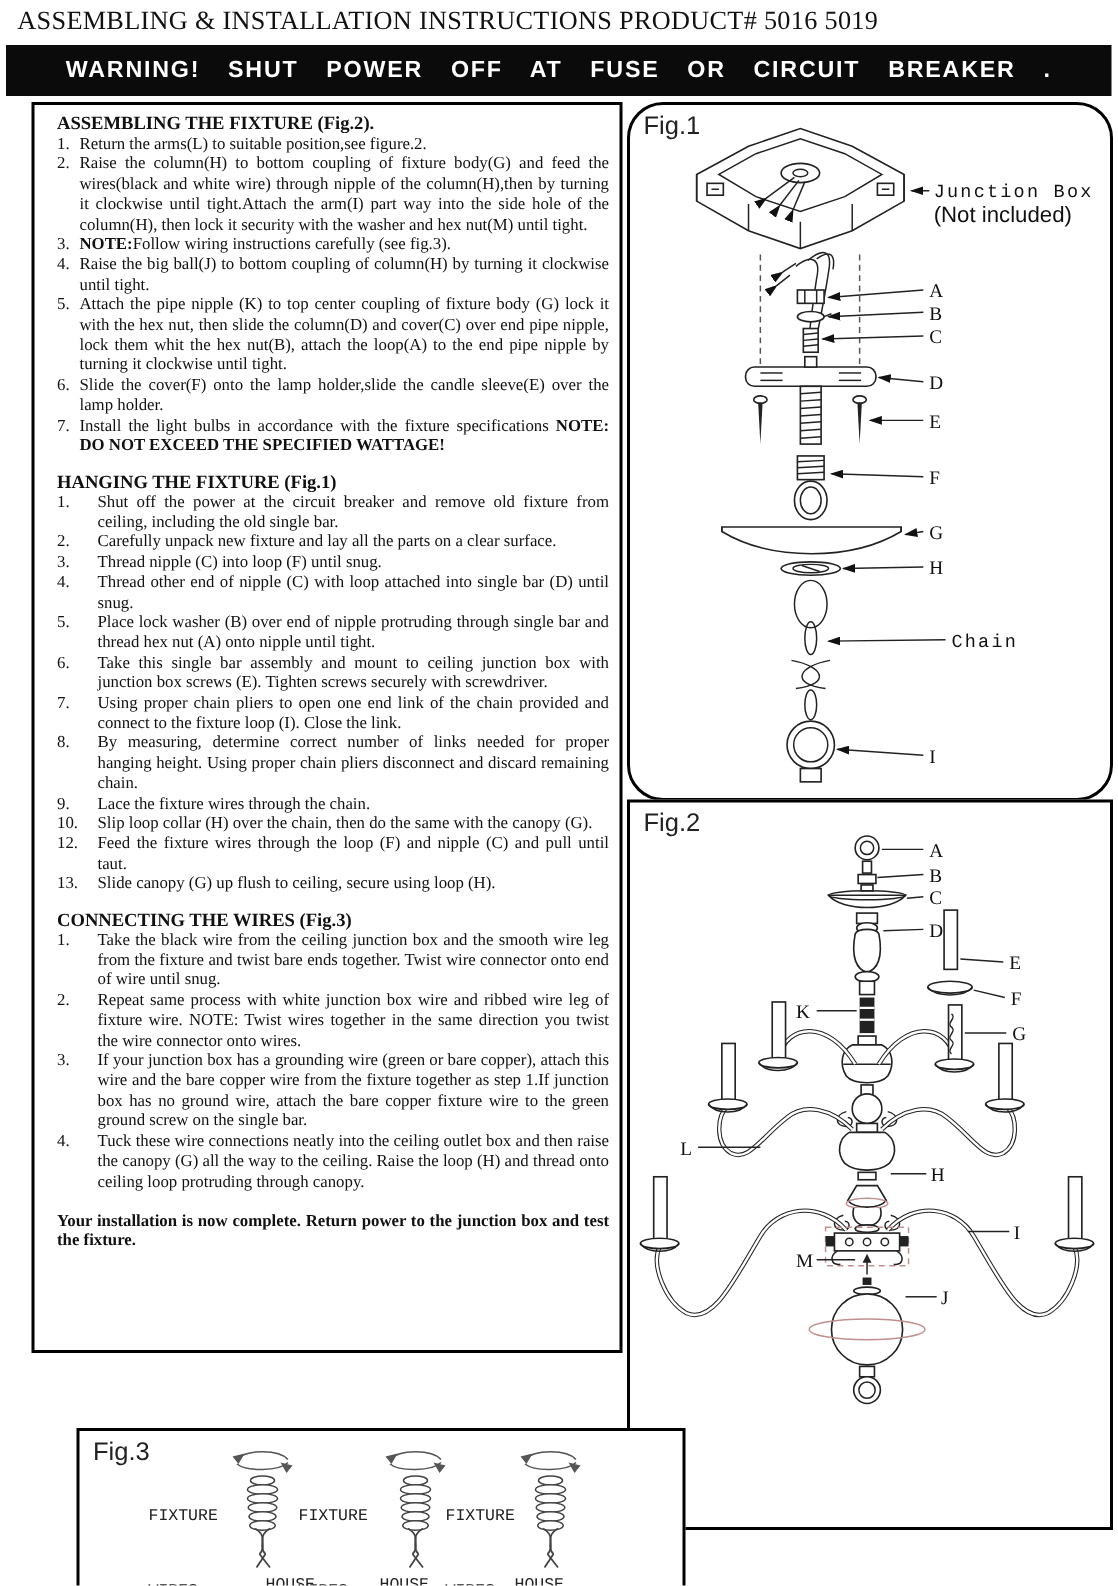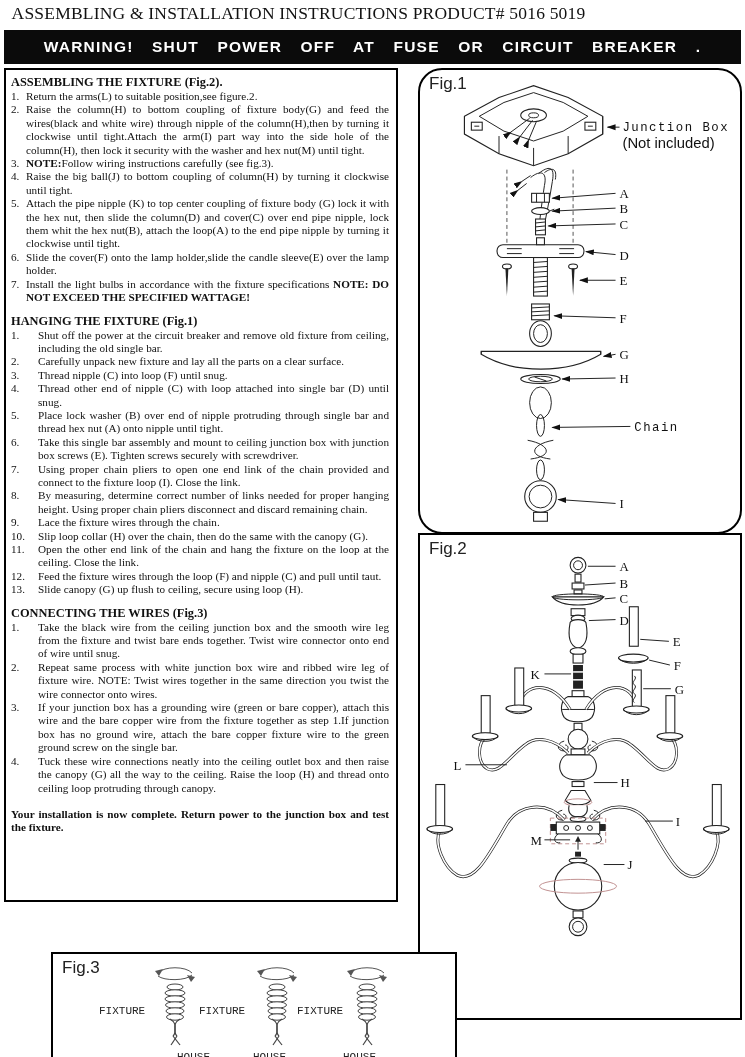--- a/index.html
+++ b/index.html
@@ -6,21 +6,21 @@
   body{width:745px;height:1057px;position:relative;font-family:"Liberation Serif",serif;color:#111;}
   .abs{position:absolute;}
   
   #title{left:0;top:3px;width:597px;text-align:center;font-size:17.5px;letter-spacing:.2px;white-space:nowrap;}
   #warning{left:4px;top:30px;width:737px;height:34px;background:#0b0b0b;color:#fff;
     display:flex;align-items:center;justify-content:center;
     font-family:"Liberation Sans",sans-serif;font-weight:bold;font-size:15.5px;
     letter-spacing:1.2px;word-spacing:13px;white-space:nowrap;}
   
   .panel{border:2px solid #000;background:#fff;box-sizing:border-box;}
-  #leftBox{left:4px;top:68px;width:394px;height:834px;padding:3px 7px 3px 5px;overflow:hidden;}
+  #leftBox{left:21px;top:68px;width:394px;height:834px;padding:3px 7px 3px 15px;overflow:hidden;}
   #fig1Box{left:418px;top:68px;width:324px;height:466px;border-radius:24px;}
   #fig2Box{left:418px;top:533px;width:324px;height:487px;}
   #fig3Box{left:4px;top:952px;width:406px;height:143px;margin-left:47px;}
   .figLabel{position:absolute;left:9px;top:4px;font-family:"Liberation Sans",sans-serif;font-size:17px;color:#222;}
   
   #leftBox{font-size:11.2px;line-height:13.4px;}
   .sec-h{font-weight:bold;font-size:12.4px;line-height:15px;margin-top:2px;}
   .sec-h.gap{margin-top:9px;}
   .item{display:flex;}
   .item .num{flex:none;}
@@ -120,24 +120,20 @@
       </div>
       <div class="item wide">
         <span class="num">9.</span>
         <span class="txt"><span>Lace the fixture wires through the chain.</span></span>
       </div>
       <div class="item wide">
         <span class="num">10.</span>
         <span class="txt"><span>Slip loop collar (H) over the chain, then do the same with the canopy (G).</span></span>
       </div>
       <div class="item wide">
-        <span class="num">11.</span>
-        <span class="txt"><span>Open the other end link of the chain and hang the fixture on the loop at the ceiling. Close the link.</span></span>
-      </div>
-      <div class="item wide">
         <span class="num">12.</span>
         <span class="txt"><span>Feed the fixture wires through the loop (F) and nipple (C) and pull until taut.</span></span>
       </div>
       <div class="item wide">
         <span class="num">13.</span>
         <span class="txt"><span>Slide canopy (G) up flush to ceiling, secure using loop (H).</span></span>
       </div>
       <div class="sec-h gap">CONNECTING THE WIRES (Fig.3)</div>
       <div class="item wide">
         <span class="num">1.</span>

